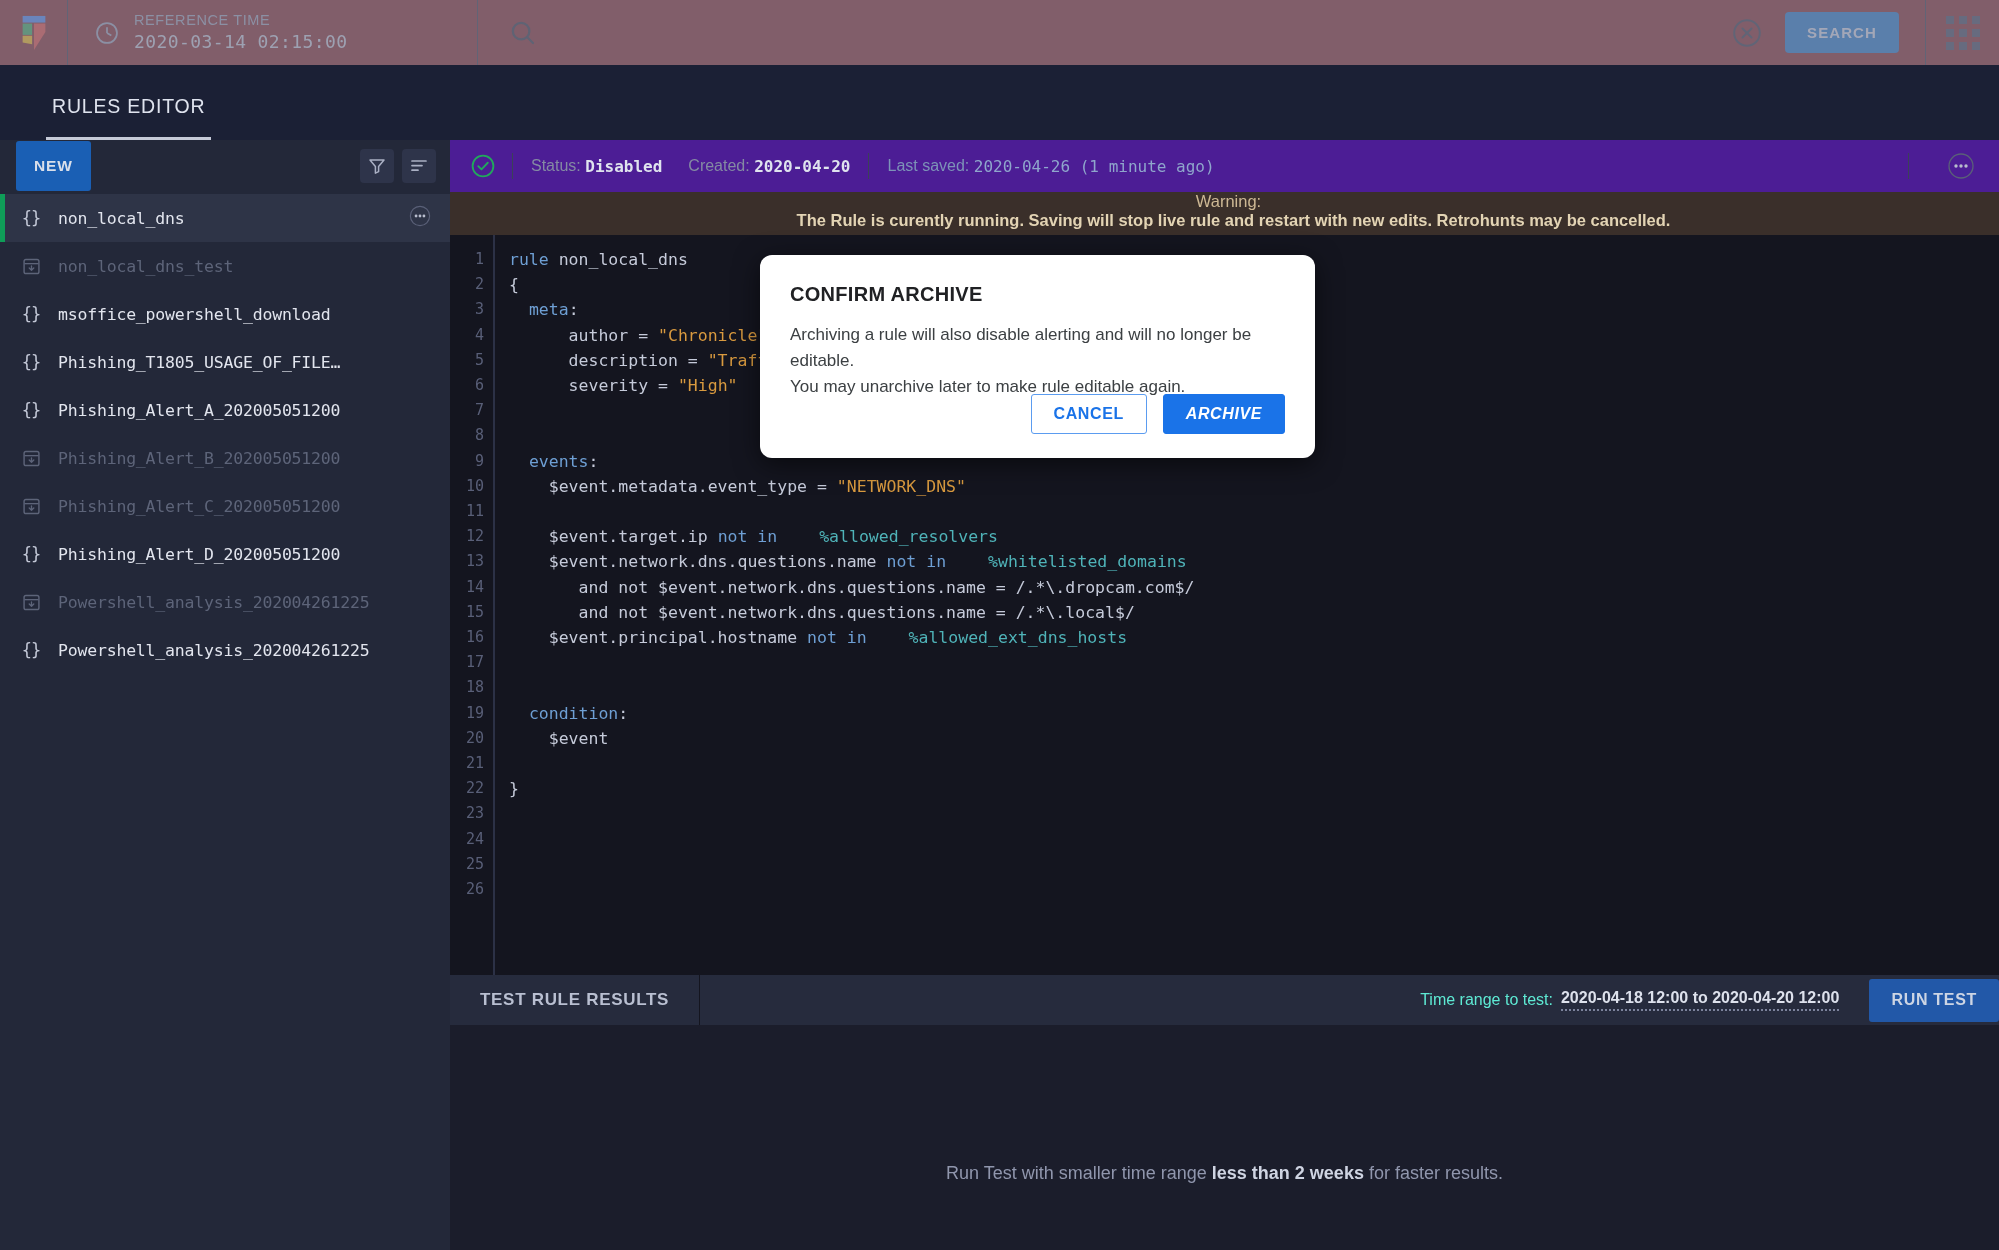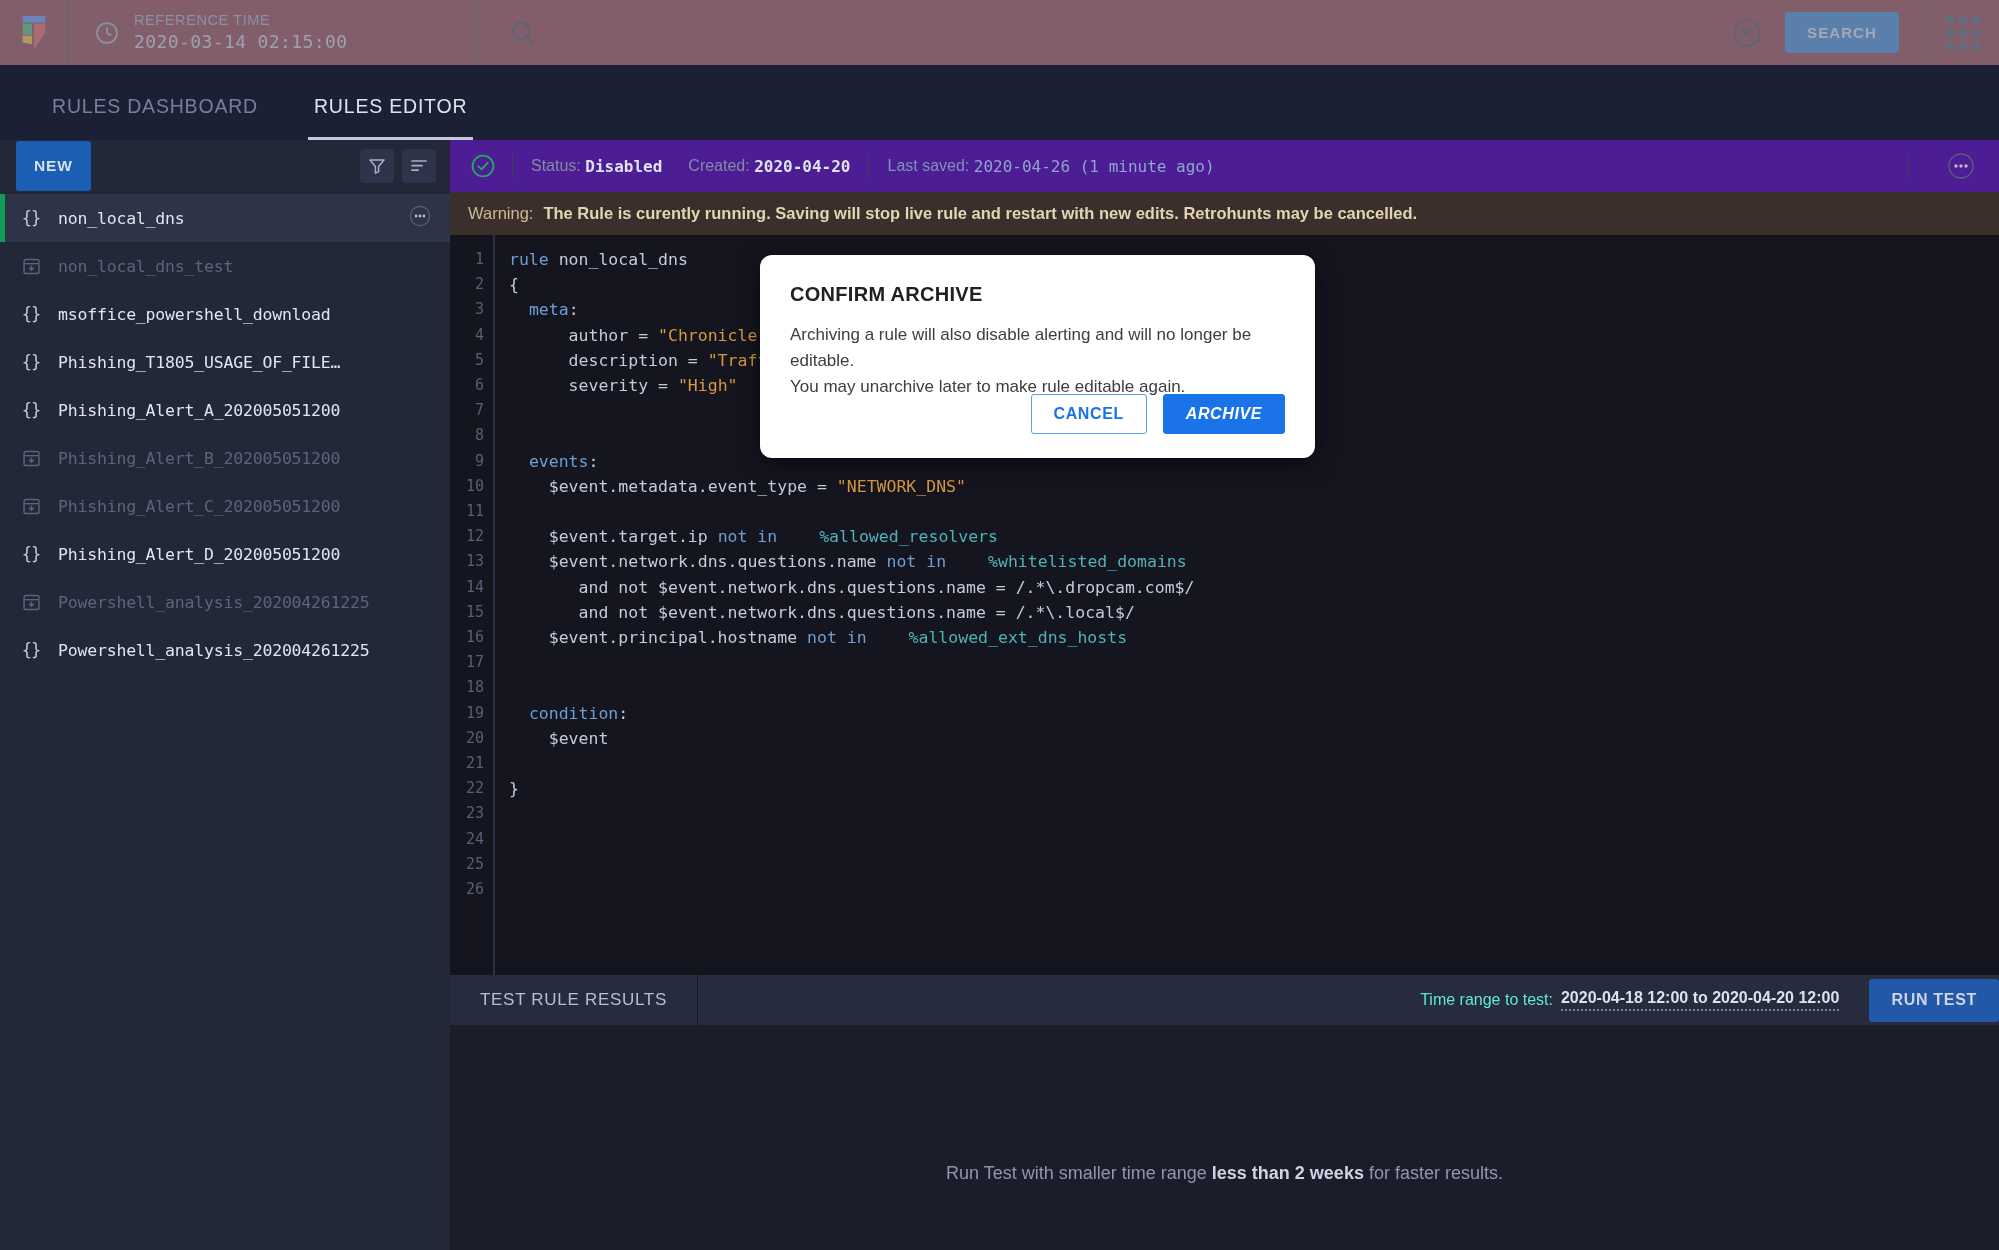--- a/index.html
+++ b/index.html
@@ -123,21 +123,21 @@
     padding: 0 16px 0 20px; gap: 0;
   }
   .status-check { width: 26px; height: 26px; flex: none; margin-right: 16px; }
   .vdiv { width: 1px; height: 26px; background: #3b4158; margin: 0 18px; }
   .st-label { font-size: 16px; color: #848ba3; }
   .st-value { font-size: 16px; color: #dfe3ee; font-family: "DejaVu Sans Mono", monospace; font-weight: bold; }
   .saved-label { font-size: 16px; color: #7d93b8; }
   .saved-value { font-size: 16px; color: #8fa6cc; font-family: "DejaVu Sans Mono", monospace; }
   .status-more { margin-left: auto; display: flex; align-items: center; gap: 18px; }
   .warnbar {
-    height: 43px; background: #3a2f2a; display: flex; align-items: center; padding-left: 18px;
+    height: 43px; background: #3a2f2a; display: flex; align-items: center; padding-left: 18px; flex-direction: column;
   }
   .warn-label { font-size: 16.5px; color: #cdb894; margin-right: 10px; }
   .warn-text { font-size: 16.5px; color: #e3d4b4; font-weight: bold; }
 
   
   .editor {
     position: relative; height: 740px; background: #14151f;
     display: flex; font-family: "DejaVu Sans Mono", monospace;
   }
   .gutter {
@@ -151,21 +151,21 @@
   .code .var { color: #4fb3b8; margin-left: 32px; }
   .code .op { color: #6e9fd4; }
   .code .pl { color: #c6cbda; }
 
   
   .testbar {
     height: 50px; background: #262b3d; display: flex; align-items: center;
   }
   .test-tab {
     height: 50px; display: flex; align-items: center; padding: 15px 30px;
-    font-size: 17px; font-weight: normal; letter-spacing: .7px; color: #b9bfd1;
+    font-size: 17px; font-weight: bold; letter-spacing: .7px; color: #b9bfd1;
     border-right: 1px solid #14151f; cursor: pointer;
   }
   .test-right { margin-left: auto; display: flex; align-items: center; gap: 0; padding-right: 0; }
   .trange-label { font-size: 16px; color: #5eead4; margin-right: 8px; }
   .trange-value {
     font-size: 16px; color: #dde1ec; font-weight: bold;
     border-bottom: 2px dotted #7c839c; padding-bottom: 2px; cursor: pointer;
   }
   .run-test-btn {
     background: #2258a8; color: #cdd5e4; border: none; margin-left: 30px;
@@ -257,21 +257,20 @@
           <i></i>
           <i></i>
           <i></i>
           <i></i>
       </div>
     </div>
   </div>
   <div class="topbar-dim"></div>
 
   <div class="tabsbar">
-    <div class="tab">RULES DASHBOARD</div>
     <div class="tab active">RULES EDITOR</div>
   </div>
 
   <div class="sidebar">
     <div class="sidebar-head">
       <button class="new-btn">NEW</button>
       <div class="sidebar-head-icons">
         <div class="icon-sq">
           <svg width="18" height="18" viewBox="0 0 18 18">
             <path d="M2 3 h14 l-5.4 6.4 v5.2 l-3.2 1.6 v-6.8 z" fill="none" stroke="#aab0c4" stroke-width="1.5" stroke-linejoin="round"></path>

